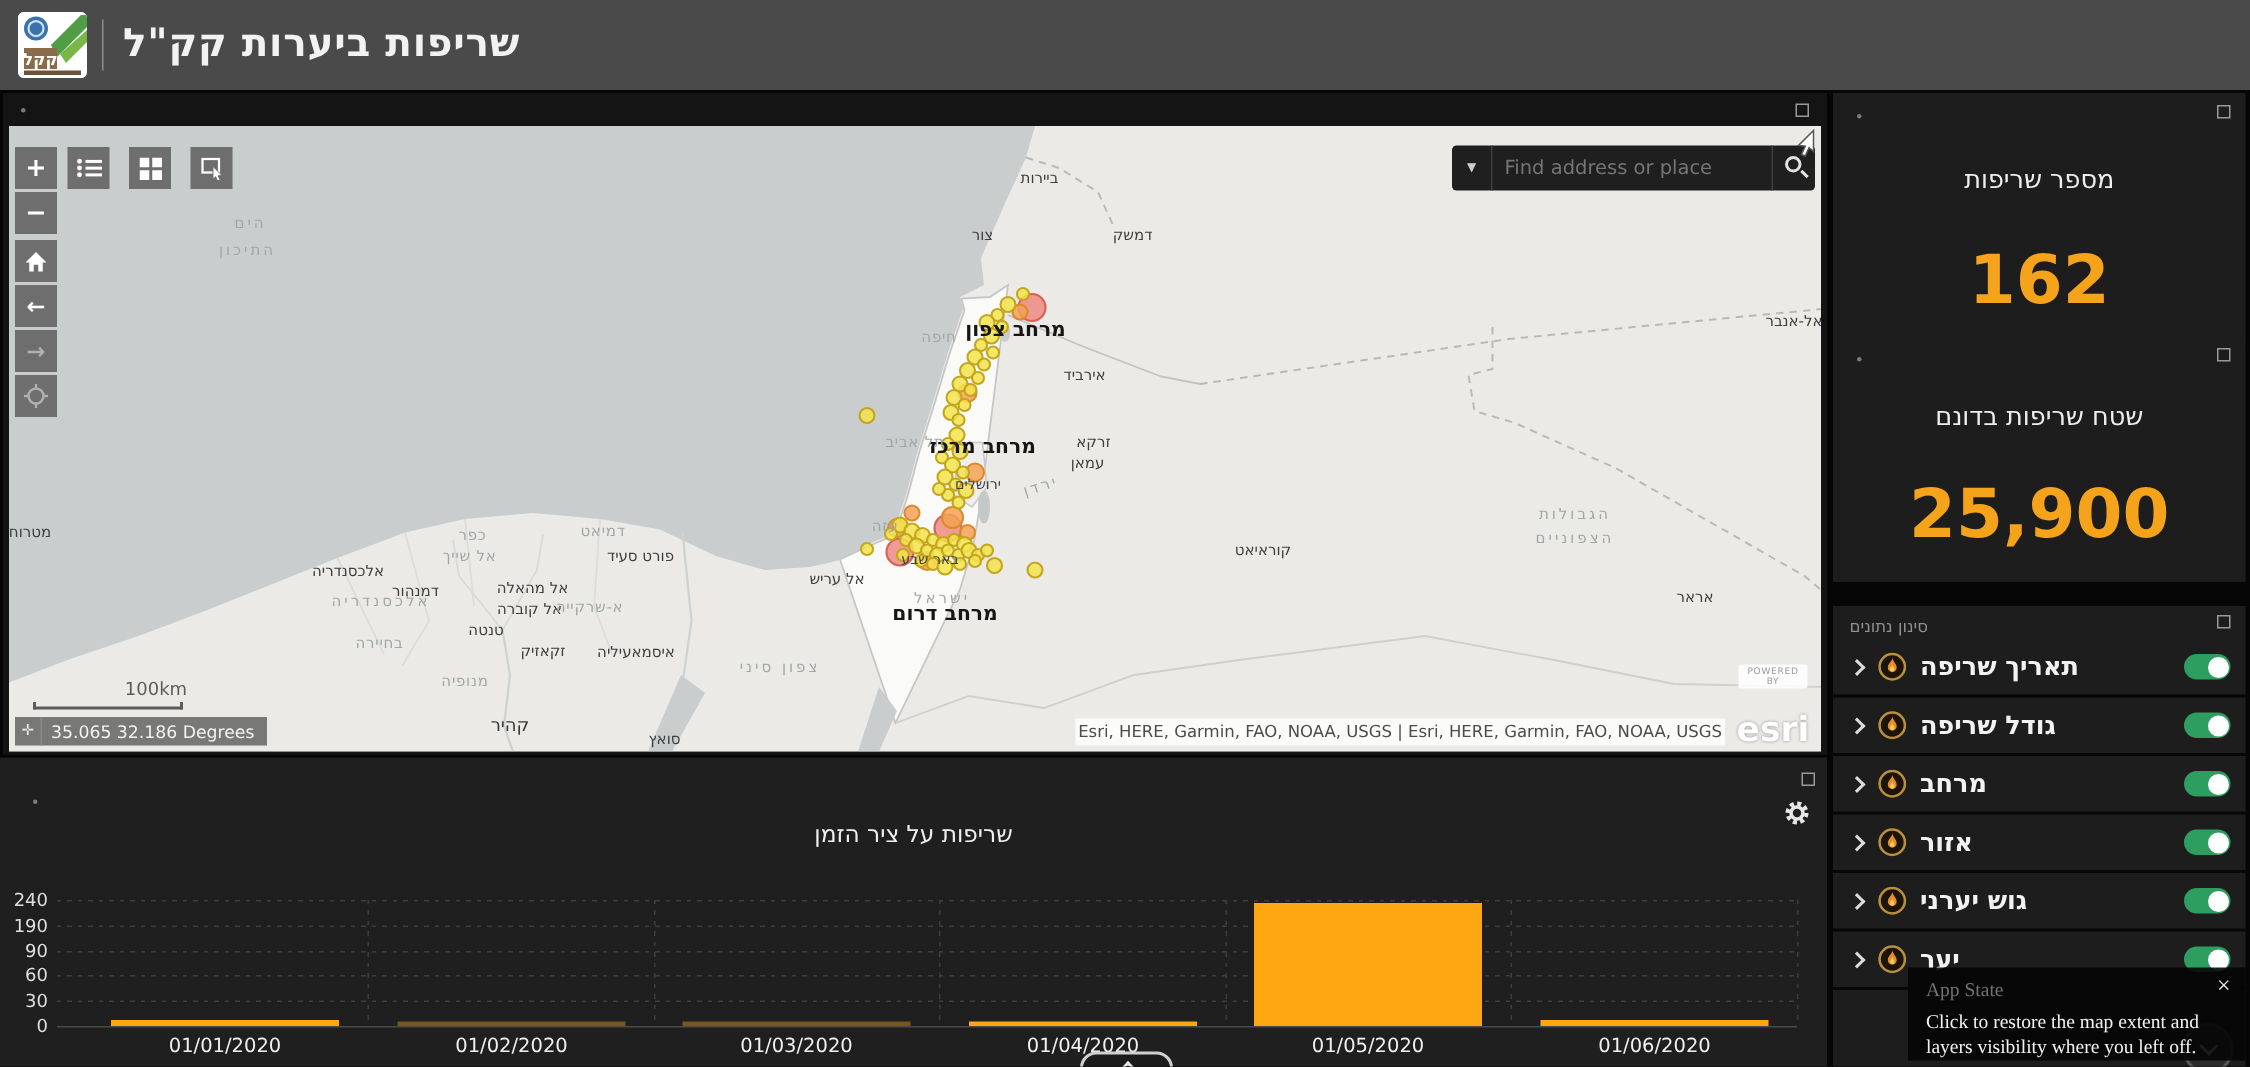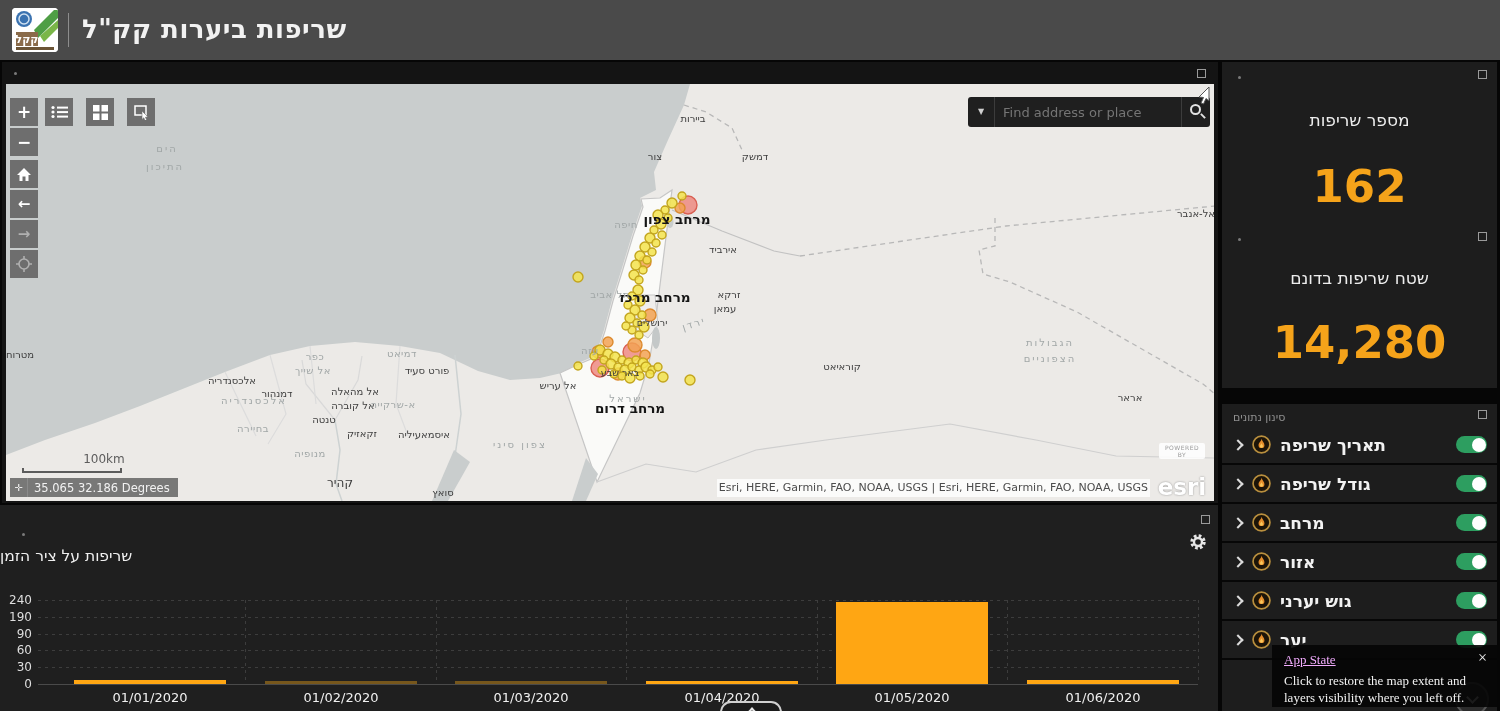--- a/index.html
+++ b/index.html
@@ -67,21 +67,21 @@
   .coord-icon { width:18px; text-align:center; color:#e8e8e8; font-size:10px; border-right:1px solid #8a8a8a; margin-right:6px; line-height:19px; }
   .attribution {
     right:64px; bottom:4px; height:18px; background:rgba(255,255,255,.78); color:#4c4c4c;
     font-size:11px; line-height:18px; padding:0 2px; white-space:nowrap;
   }
   .esri-logo { right:2px; bottom:2px; width:60px; text-align:center; }
   .powered-by { display:block; font-size:6px; letter-spacing:.5px; color:#9a9a9a; background:rgba(255,255,255,.85); border-radius:2px; padding:1px 2px; width:46px; margin:0 auto 1px; }
   .esri-word { display:block; font-size:23px; font-weight:bold; color:#fff; text-shadow:0 0 2px #8a8a8a; line-height:24px;margin-top:16px; }
 
   
-  .chart-title { left:0; right:0; top:42px; text-align:left; color:#efefef; font-size:15.5px; }
+  .chart-title { left:0; right:0; top:42px; text-align:center; color:#efefef; font-size:15.5px; }
   .gear-btn { left:1189px; top:28px; width:18px; height:18px; cursor:pointer; }
   #plot { left:0; top:0; width:1218px; height:206px; }
   .gridline-h { position:absolute; height:1px; left:38px; width:1160px;
     background-image:repeating-linear-gradient(90deg,#3d3d3d 0 3px,transparent 3px 7px); }
   .gridline-v { position:absolute; width:1px; top:95px; height:84px;
     background-image:repeating-linear-gradient(180deg,#3d3d3d 0 3px,transparent 3px 7px); }
   .ytick { position:absolute; left:0; width:32px; text-align:right; color:#dedede; font-size:12px; }
   .bar { position:absolute; width:152px; bottom:27px; }
   .xtick { position:absolute; width:152px; top:185px; text-align:center; color:#f0f0f0; font-size:13px; }
   .pill-button {
@@ -104,21 +104,21 @@
   .toggle { margin-left:auto; width:31px; height:17px; border-radius:9px; position:relative; cursor:pointer; flex:0 0 auto; }
   .knob { position:absolute; right:1.5px; top:1.5px; width:14px; height:14px; border-radius:50%; background:#fff; }
 
   
   .round-btn { left:1455px; top:682px; width:34px; height:34px; border-radius:50%; background:#2c2c2c; border:2px solid #555; cursor:pointer; }
   .round-btn .chev-down { position:absolute; left:11px; top:9px; width:9px; height:9px; border-right:2px solid #ddd; border-bottom:2px solid #ddd; transform:rotate(45deg); }
   .toast {
     left:1272px; top:645px; width:225px; height:62px; background:rgba(6,6,6,.9);
     font-family:"Liberation Serif","DejaVu Serif",serif; padding:7px 12px;
   }
-  .toast-title { color:#f0abfc; font-size:13px;text-decoration:underline; }
+  .toast-title { color:#737373; font-size:13px; }
   .toast-close { position:absolute; right:10px; top:4px; color:#f0f0f0; font-size:16px; cursor:pointer; }
   .toast-msg { margin-top:5px; color:#f2f2f2; font-size:13px; line-height:1.3; }
 </style>
 </head>
 <body>
 
 <header class="abs app-header">
   <div class="abs logo">
     <svg width="46" height="44" viewBox="0 0 46 44">
       <rect x="0" y="0" width="46" height="44" fill="#ffffff"></rect>
@@ -405,21 +405,21 @@
   <div class="abs drag-dot" style="left:16px;top:14px;"></div>
   <div class="abs expand-icon" style="right:10px;top:8px;"></div>
   <div class="abs stat-label" style="top:48px;" dir="rtl">מספר שריפות</div>
   <div class="abs stat-value" style="top:98px;color:#F5A31A;">162</div>
 </section>
 
 <section class="abs stat-card" id="stat-card-1">
   <div class="abs drag-dot" style="left:16px;top:14px;"></div>
   <div class="abs expand-icon" style="right:10px;top:8px;"></div>
   <div class="abs stat-label" style="top:44px;" dir="rtl">שטח שריפות בדונם</div>
-  <div class="abs stat-value" style="top:92px;color:#F5A31A;">14,280</div>
+  <div class="abs stat-value" style="top:92px;color:#F5A31A;">25,900</div>
 </section>
 
 <section class="abs filter-panel">
   <div class="abs filter-title">סינון נתונים</div>
   <div class="abs expand-icon" style="right:10px;top:6px;"></div>
   <div id="filter-rows">
       <div class="frow">
     <span class="chev"></span>
     <span class="flame">
       <svg width="19" height="19" viewBox="0 0 18 18">

